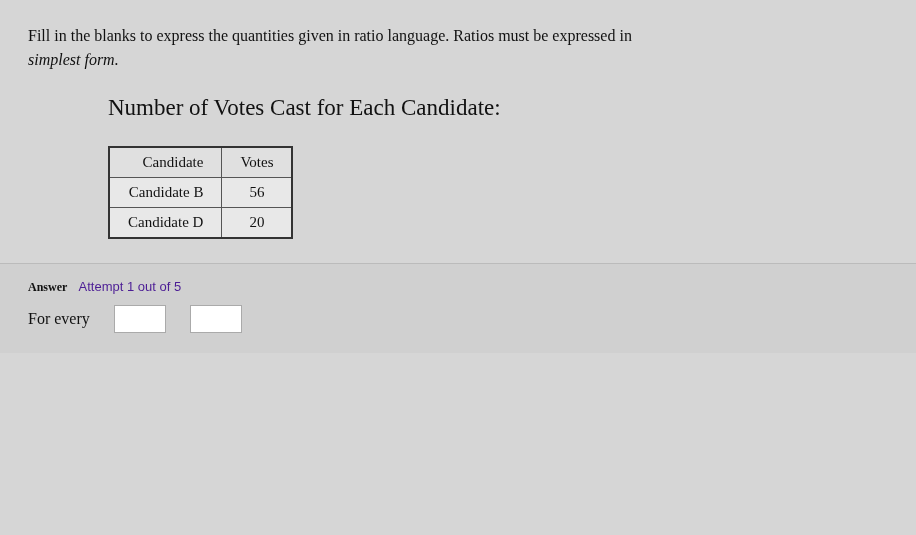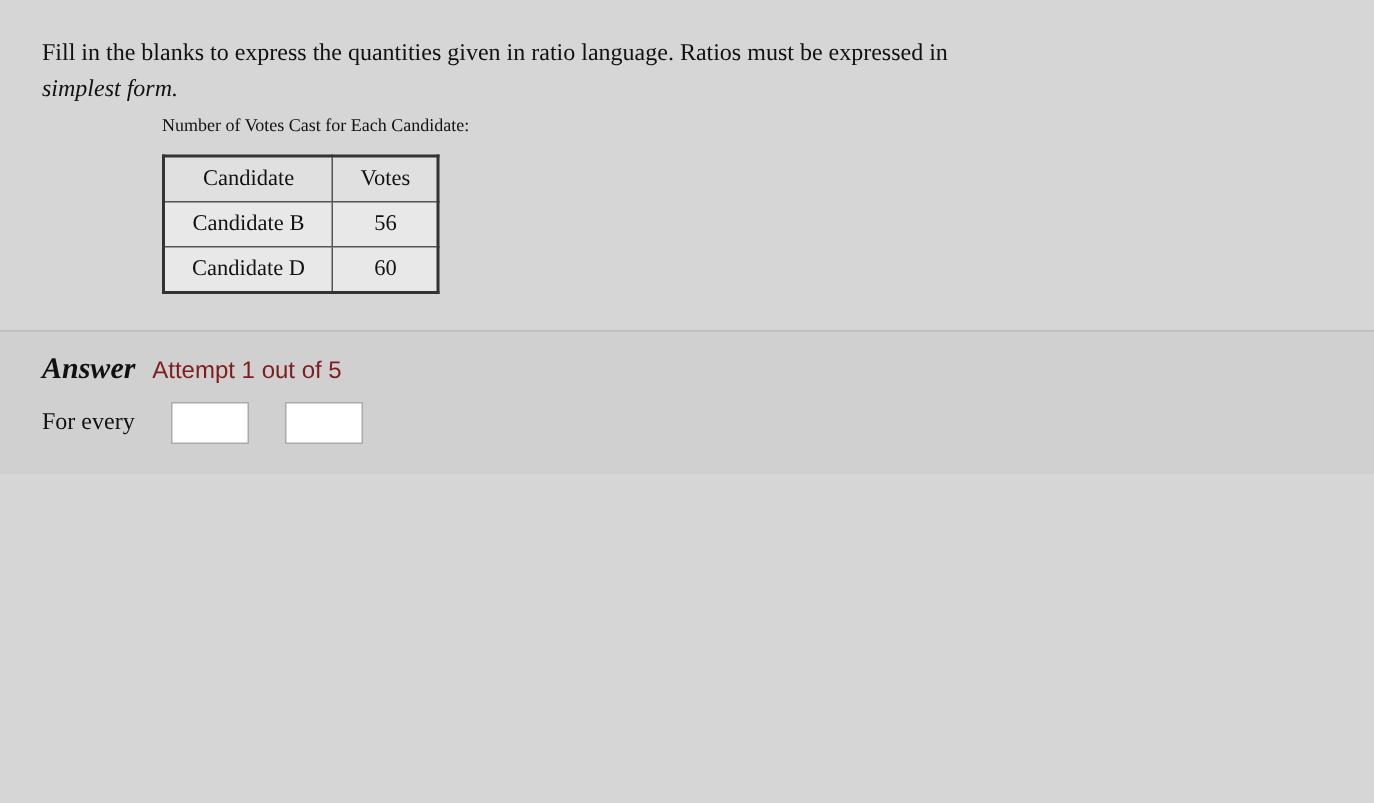--- a/index.html
+++ b/index.html
@@ -18,82 +18,82 @@
     }
 
     .main-content {
       padding: 24px 28px 0 28px;
       background-color: #d6d6d6;
     }
 
     .instructions {
       font-size: 16px;
       line-height: 1.5;
-      margin-bottom: 4px;
+      margin-bottom: 23px;
       max-width: 860px;
     }
 
     .instructions em {
       font-style: italic;
     }
 
     .table-section {
       margin-left: 80px;
       margin-bottom: 24px;
     }
 
     .table-title {
-      font-size: 12px;
+      font-size: 23px;
       font-weight: normal;
-      margin-bottom: 12px;
+      margin-bottom: 25px;
     }
 
     .votes-table {
       border-collapse: collapse;
       border: 2px solid #333;
     }
 
     .votes-table th,
     .votes-table td {
       border: 1px solid #555;
       padding: 6px 18px;
-      text-align: center;
+      text-align: right;
       font-size: 15px;
       background-color: #e8e8e8;
     }
 
     .votes-table th {
       font-weight: normal;
       background-color: #e0e0e0;
     }
 
     .votes-table td:last-child,
     .votes-table th:last-child {
+      text-align: center;
     }
 
     .answer-section {
       background-color: #d0d0d0;
       border-top: 1px solid #bbb;
       padding: 14px 28px 20px 28px;
     }
 
     .answer-label {
       font-size: 15px;
       margin-bottom: 10px;
     }
 
     .answer-label strong {
       font-weight: bold;
-      font-size: 20px;
-      font-style: italic;
+      font-size: 12px;
     }
 
     .answer-attempt {
-      font-size: 16px;
-      color: #7f1d1d;
+      font-size: 13px;
+      color: #4c1d95;
       font-family: Arial, sans-serif;
     }
 
     .answer-row {
       display: flex;
       align-items: center;
       gap: 24px;
       font-size: 16px;
       font-family: Georgia, serif;
       flex-wrap: wrap;
@@ -129,21 +129,21 @@
           <th>Votes</th>
         </tr>
       </thead>
       <tbody>
         <tr>
           <td>Candidate B</td>
           <td>56</td>
         </tr>
         <tr>
           <td>Candidate D</td>
-          <td>60</td>
+          <td>20</td>
         </tr>
       </tbody>
     </table>
   </div>
 </div>
 
 <div class="answer-section">
   <div class="answer-label">
     <strong>Answer</strong>
     &nbsp;

